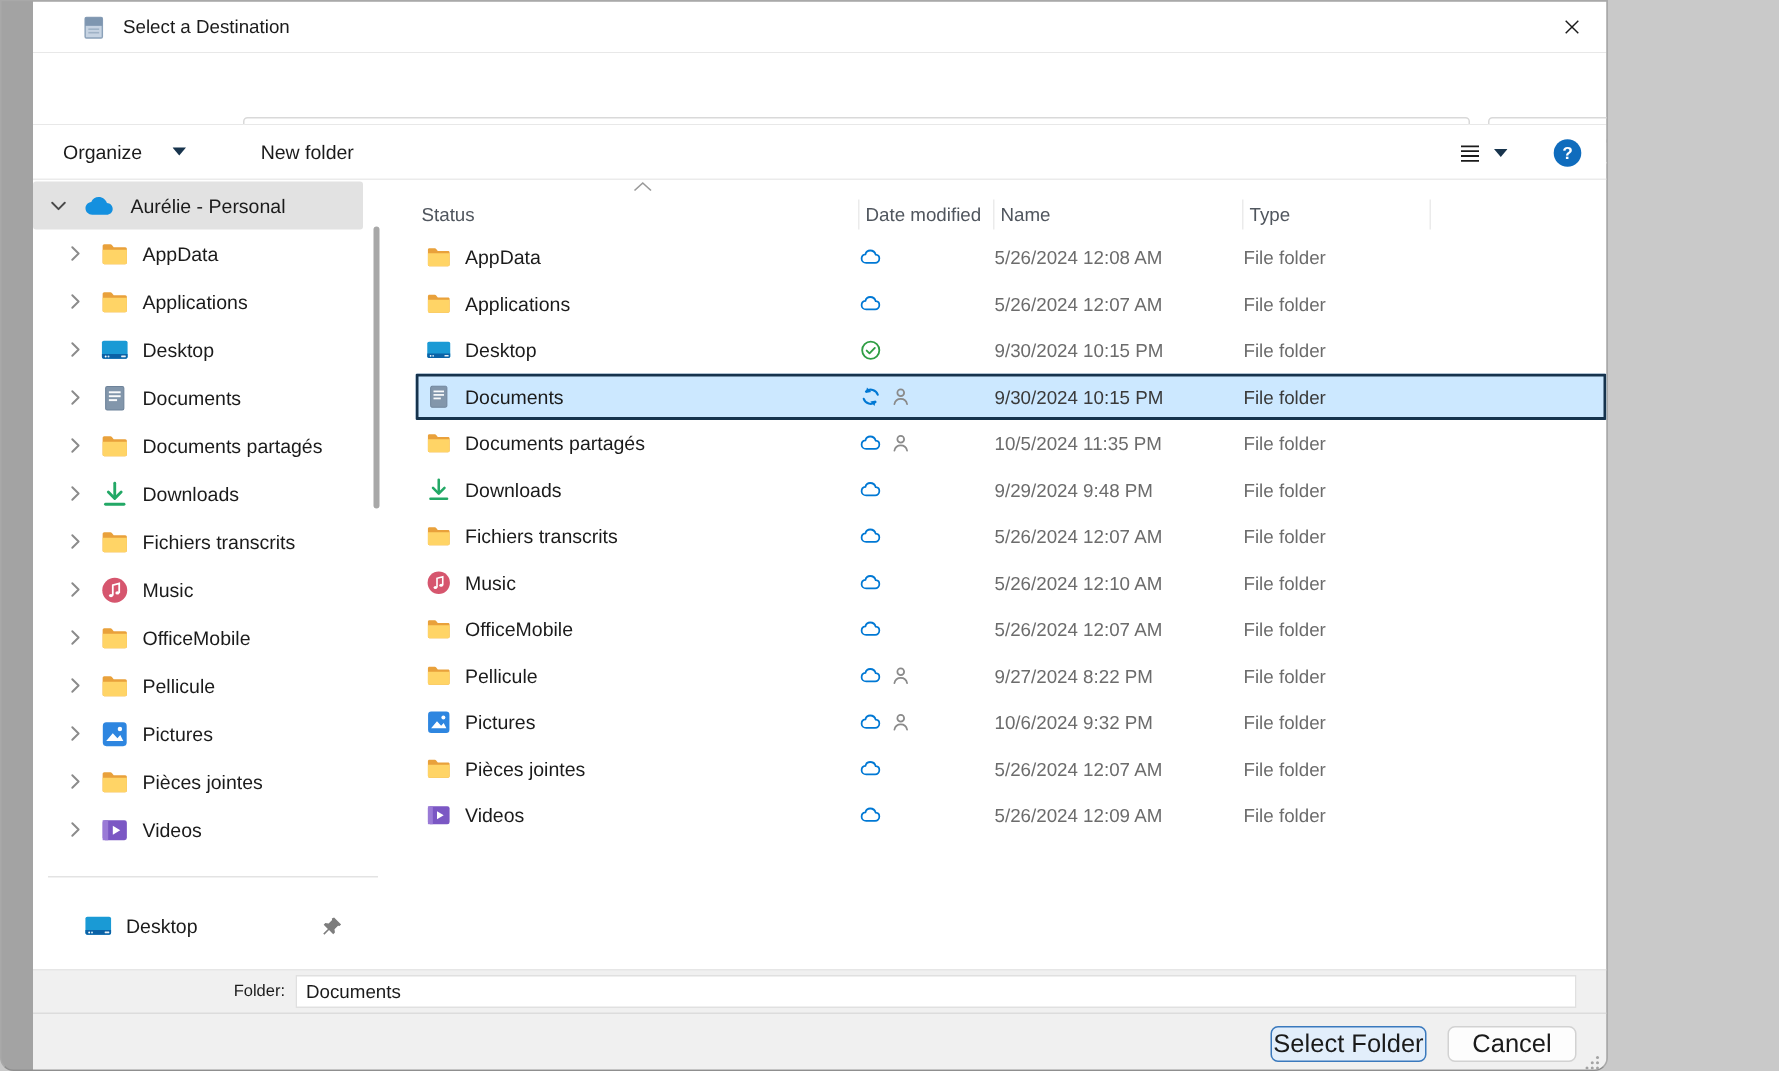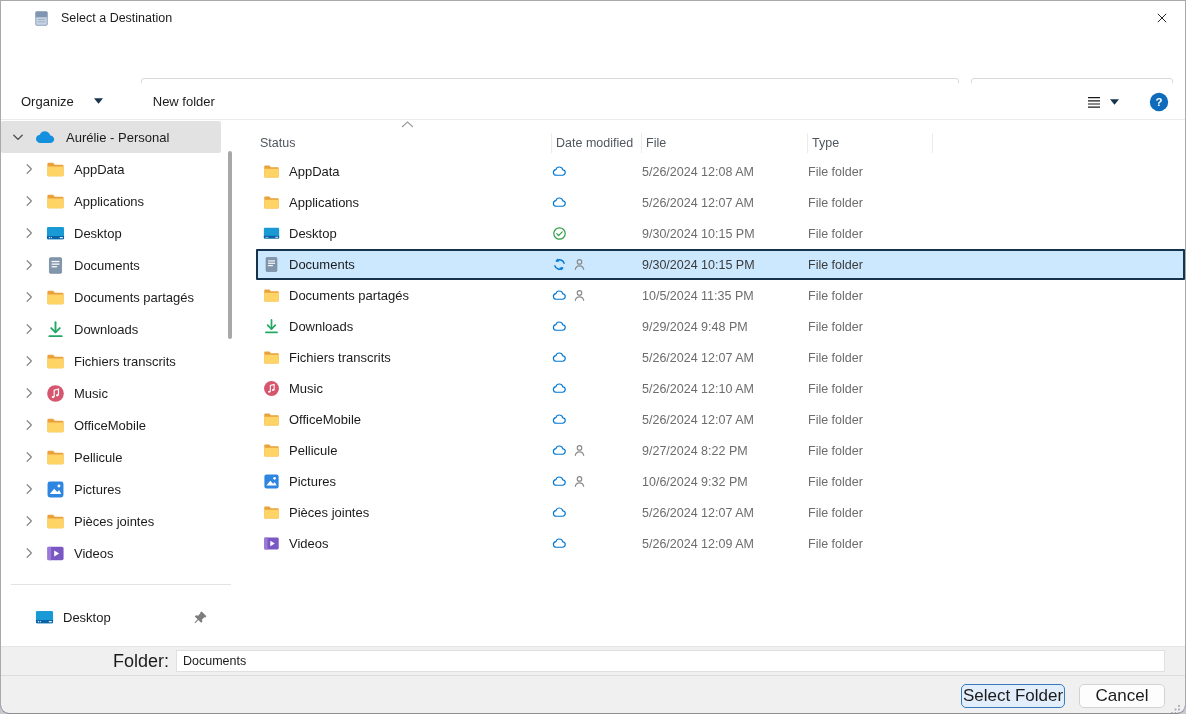--- a/index.html
+++ b/index.html
@@ -1,20 +1,20 @@
 <!DOCTYPE html>
 <html><head>
 <meta charset="utf-8">
 <style>
   * { box-sizing: border-box; margin: 0; padding: 0; }
   html,body { width:1186px; height:714px; }
   body { background:#c9c9c9; font-family:"Liberation Sans", sans-serif; -webkit-font-smoothing:antialiased; }
-  .window { position:relative; width:1186px; height:714px; background:#6d28d9;
+  .window { position:relative; width:1072px; height:714px; background:#a3a3a3;
             border:1px solid #a9a9a9; border-bottom-color:#8f8f8f;
-            border-radius:0 0 9px 9px; overflow:hidden; }
+            border-radius:0 0 9px 9px; overflow:hidden;padding-left:21px; }
 
   
   .titlebar { height:34px; display:flex; align-items:center; background:#fff; position:relative; }
   .titlebar .app-ic { width:17px; height:17px; margin-left:32px; display:inline-flex; }
   .titlebar .title { margin-left:11px; font-size:12.5px; color:#1b1b1b; }
   .close-btn { position:absolute; right:0; top:0; width:46px; height:33px; display:flex; align-items:center; justify-content:center; cursor:pointer; }
   .close-btn svg { width:14px; height:14px; }
 
   
   .navbar { height:48px; position:relative; background:#fff; }
@@ -79,21 +79,21 @@
   .file-row .fname { margin-left:9px; font-size:13px; color:#1b1b1b; white-space:nowrap; }
   .file-row .status-cell { display:flex; align-items:center; gap:5px; }
   .file-row .sic { width:15px; height:15px; display:inline-flex; }
   .file-row .dcell, .file-row .tcell, .file-row .scell { font-size:12.5px; color:#6c6c6c; white-space:nowrap; }
   .file-row.sel { background:#cce8ff; box-shadow:inset 0 0 0 2px #16334d; border-radius:1px; }
   .file-row.sel .dcell, .file-row.sel .tcell { color:#3a3a3a; }
 
   
   .footer { height:69px; background:#f0f0f0; border-top:1px solid #e6e6e6; }
   .folder-row { height:29px; display:flex; align-items:center; border-bottom:1px solid #dcdcdc; }
-  .folder-row .flabel { width:168px; text-align:right; font-size:18px; color:#1b1b1b; }
+  .folder-row .flabel { width:168px; text-align:right; font-size:11px; color:#1b1b1b; }
   .folder-row input { flex:1; margin:0 20px 0 7px; height:22px; border:1px solid #e0e0e0; background:#fff;
                       font-size:12.5px; color:#1b1b1b; padding:0 6px; outline:none; font-family:"Liberation Sans",sans-serif; }
   .button-row { height:39px; display:flex; justify-content:flex-end; align-items:center; gap:14px; padding-right:20px; position:relative; }
   .btn { height:24px; font-size:17px; color:#1b1b1b; border-radius:5px; display:flex; align-items:center; justify-content:center; cursor:pointer; font-family:"Liberation Sans",sans-serif; }
   .btn.primary { width:104px; background:#e2eefb; border:1px solid #3a79bd; }
   .btn.normal { width:86px; background:#fdfdfd; border:1px solid #d2d2d2; }
   .grip { position:absolute; right:4px; bottom:3px; width:11px; height:11px; }
 </style>
 </head>
 <body>
@@ -472,21 +472,21 @@
 
     <div class="filelist">
       <span class="sort-caret">
         <svg viewBox="0 0 13 7" fill="none" stroke="#9a9a9a" stroke-width="1.1">
             <path d="M1 6 6.5 1 12 6"></path>
           </svg>
       </span>
       <div class="list-header">
           <div class="hcell">Status</div>
           <div class="hcell">Date modified</div>
-          <div class="hcell">File</div>
+          <div class="hcell">Name</div>
           <div class="hcell">Type</div>
         </div>
       <div>
           <div class="file-row">
             <div class="name-cell">
               <span class="fic">
                 <svg viewBox="0 0 16 16">
                   <path d="M1.2 3.3c0-.5.4-.9.9-.9h3.5c.3 0 .6.1.8.4l1 1.2h6.5c.5 0 .9.4.9.9v7.8c0 .5-.4.9-.9.9H2.1c-.5 0-.9-.4-.9-.9V3.3z" fill="#e9a13b"></path>
                   <path d="M1.2 5.5h13.6v7.2c0 .5-.4.9-.9.9H2.1c-.5 0-.9-.4-.9-.9V5.5z" fill="#ffd466"></path>
                 </svg>

